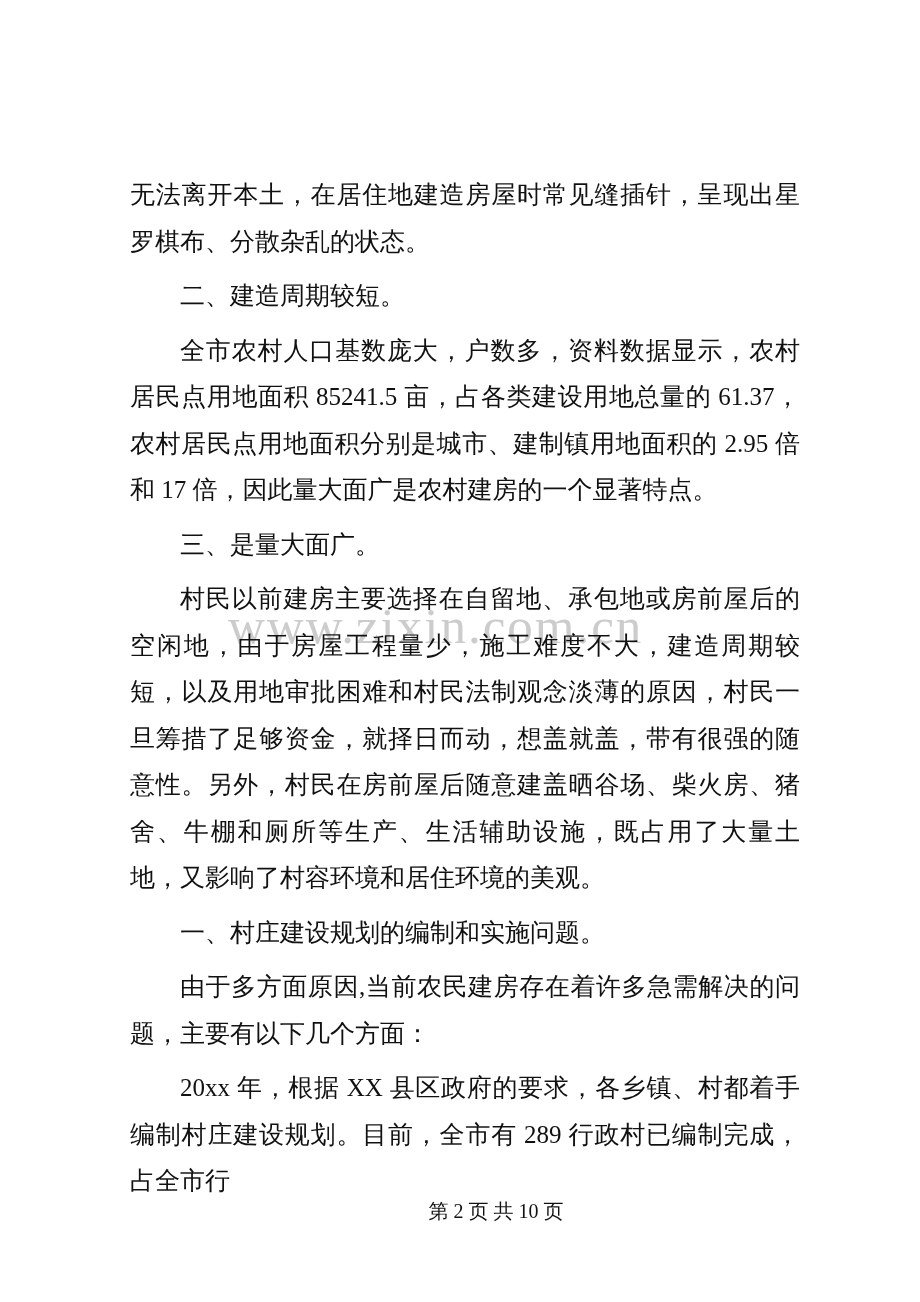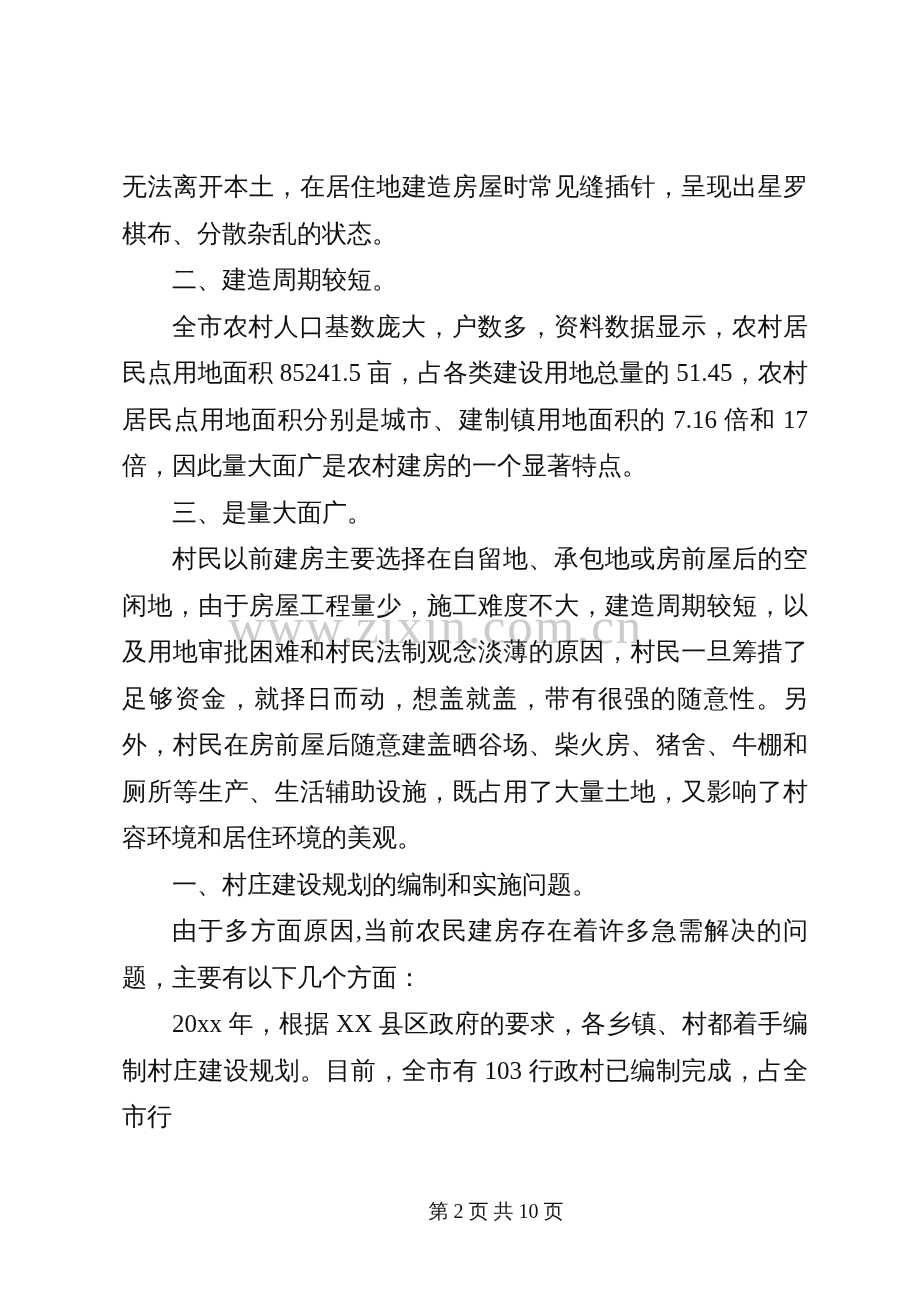--- a/index.html
+++ b/index.html
@@ -34,21 +34,21 @@
     left: 122px;
     top: 164px;
     width: 686px;
     font-size: 25px;
     line-height: 46.5px;
     color: #111111;
     text-align: justify;
     z-index: 2;
   }
   .content p {
-    margin: 0;
+    margin: 8px;
     padding: 0;
   }
   .content p.indent {
     text-indent: 2em;
   }
   .footer {
     position: absolute;
     left: 0;
     top: 1198px;
     width: 100%;
@@ -63,25 +63,25 @@
 </head>
 <body>
 
 <div class="page" style="background: rgb(255, 255, 255);">
 
   <div class="watermark" style="color: rgb(204, 204, 204);">www.zixin.com.cn</div>
 
   <div class="content" id="document-body" style="color: rgb(17, 17, 17);">
       <p>无法离开本土，在居住地建造房屋时常见缝插针，呈现出星罗棋布、分散杂乱的状态。</p>
       <p class="indent">二、建造周期较短。</p>
-      <p class="indent">全市农村人口基数庞大，户数多，资料数据显示，农村居民点用地面积 85241.5 亩，占各类建设用地总量的 51.45，农村居民点用地面积分别是城市、建制镇用地面积的 7.16 倍和 17 倍，因此量大面广是农村建房的一个显著特点。</p>
+      <p class="indent">全市农村人口基数庞大，户数多，资料数据显示，农村居民点用地面积 85241.5 亩，占各类建设用地总量的 61.37，农村居民点用地面积分别是城市、建制镇用地面积的 2.95 倍和 17 倍，因此量大面广是农村建房的一个显著特点。</p>
       <p class="indent">三、是量大面广。</p>
       <p class="indent">村民以前建房主要选择在自留地、承包地或房前屋后的空闲地，由于房屋工程量少，施工难度不大，建造周期较短，以及用地审批困难和村民法制观念淡薄的原因，村民一旦筹措了足够资金，就择日而动，想盖就盖，带有很强的随意性。另外，村民在房前屋后随意建盖晒谷场、柴火房、猪舍、牛棚和厕所等生产、生活辅助设施，既占用了大量土地，又影响了村容环境和居住环境的美观。</p>
       <p class="indent">一、村庄建设规划的编制和实施问题。</p>
       <p class="indent">由于多方面原因,当前农民建房存在着许多急需解决的问题，主要有以下几个方面：</p>
-      <p class="indent">20xx 年，根据 XX 县区政府的要求，各乡镇、村都着手编制村庄建设规划。目前，全市有 103 行政村已编制完成，占全市行</p>
+      <p class="indent">20xx 年，根据 XX 县区政府的要求，各乡镇、村都着手编制村庄建设规划。目前，全市有 289 行政村已编制完成，占全市行</p>
     </div>
 
   <div class="footer" style="color: rgb(17, 17, 17);">
     <span>第 2 页 共 10 页</span>
   </div>
 
 </div>
 
 </body></html>

